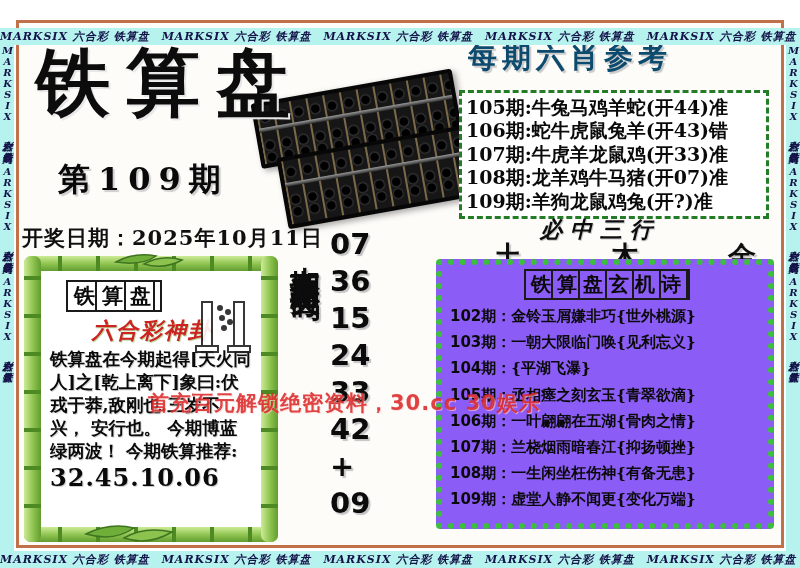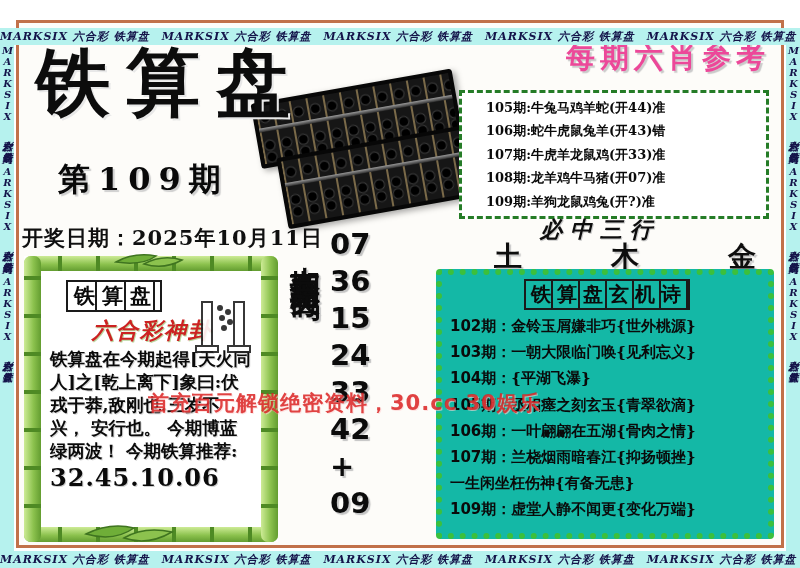--- a/index.html
+++ b/index.html
@@ -152,53 +152,53 @@
     z-index:3;
   }
   .numbers .num {
     font-family:"DejaVu Sans", sans-serif;
     font-size:29px; font-weight:900; color:#0b0b0b; line-height:28px;
     text-shadow:2px 2px 1px #c4c4c4;
   }
   
   .six-title {
     position:absolute; left:468px; top:38px; width:302px;
-    text-align:right;
+    text-align:left;
     font-family:Liberation Sans, sans-serif;
     font-size:29px; font-weight:900; letter-spacing:5px;
-    color:#ec4899; z-index:3;
+    color:#0c4a6e; z-index:3;
     text-shadow:2px 2px 1px #cacaca;
   }
   .zodiac-box {
     position:absolute; left:459px; top:90px; width:310px; height:129px;
     border:3px dashed #257c27;
     padding:3px 4px; z-index:3; background:#fff;
   }
   .zodiac-row {
     font-family:"DejaVu Serif", serif;
-    font-size:13px; font-weight:900; line-height:23.4px;
-    color:#0a0a0a; white-space:nowrap; overflow:hidden;margin-left:20px;
+    font-size:19px; font-weight:900; line-height:23.4px;
+    color:#0a0a0a; white-space:nowrap; overflow:hidden;
   }
   .sanxing-title {
     position:absolute; left:540px; top:215px;
     font-family:"DejaVu Serif", serif; font-style:italic;
     font-size:22px; font-weight:900; letter-spacing:8px;
     color:#0d0d0d; z-index:3; text-shadow:1px 1px 0 #c9c9c9;
   }
   .sanxing-values {
     position:absolute; left:494px; top:238px; width:262px;
     display:flex; justify-content:space-between;
     font-family:"DejaVu Serif", serif;
     font-size:28px; font-weight:900; color:#0d0d0d; z-index:3;
     text-shadow:2px 2px 1px #c9c9c9;
   }
   .poem-box {
-    position:absolute; left:436px; top:269px; width:338px; height:270px;
+    position:absolute; left:436px; top:259px; width:338px; height:270px;
     border:6px dotted #3cc03c; border-radius:4px;
-    padding:4px 4px 0 8px; z-index:3; background:#14b8a6;
+    padding:4px 4px 0 8px; z-index:3; background:#8b5cf6;
     text-align:center;
   }
   .poem-title {
     display:inline-block;
     border:2px solid #1a1a1a;
     font-family:"DejaVu Serif", serif;
     font-size:20px; font-weight:900; letter-spacing:6px;
     color:#0a0a0a; padding:0 1px 0 5px; margin-bottom:3px;
     background:repeating-linear-gradient(90deg, transparent 0 25px, #1a1a1a 25px 27px);
   }
@@ -328,20 +328,21 @@
         <span class="poem-period">106期：</span>
         <span>一叶翩翩在五湖</span>
         <span>{骨肉之情}</span>
       </div>
     <div class="poem-row">
         <span class="poem-period">107期：</span>
         <span>兰桡烟雨暗春江</span>
         <span>{抑扬顿挫}</span>
       </div>
     <div class="poem-row">
+        <span class="poem-period">108期：</span>
         <span>一生闲坐枉伤神</span>
         <span>{有备无患}</span>
       </div>
     <div class="poem-row">
         <span class="poem-period">109期：</span>
         <span>虚堂人静不闻更</span>
         <span>{变化万端}</span>
       </div>
   </div>
 </div>

